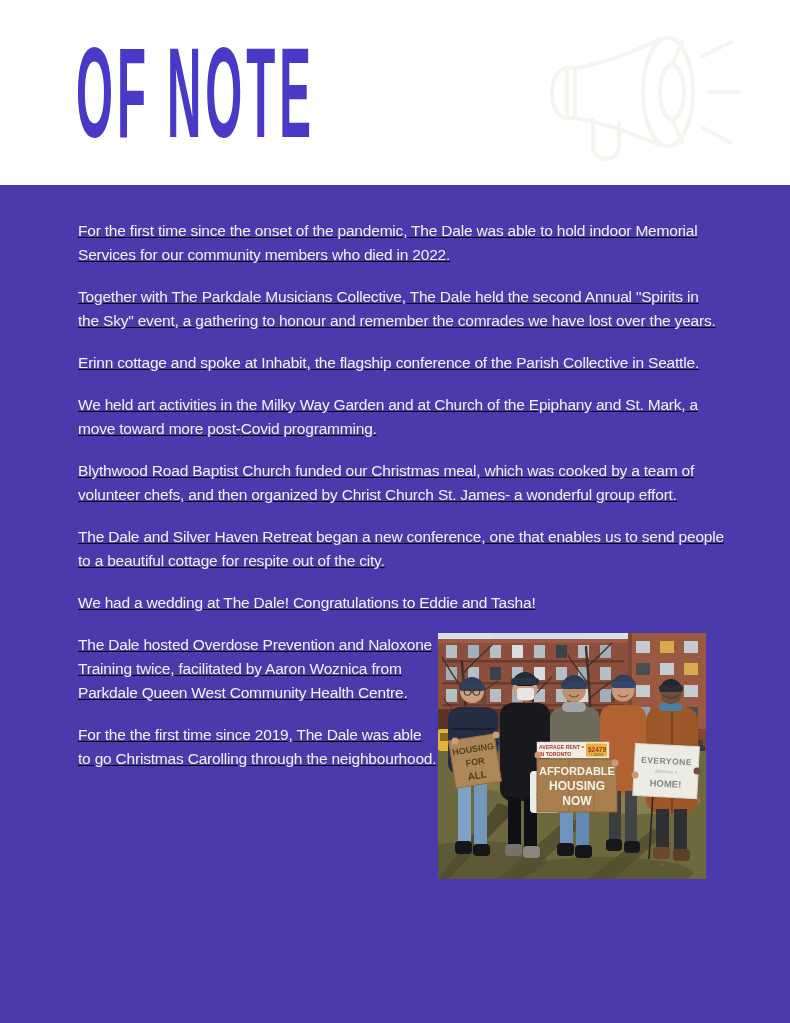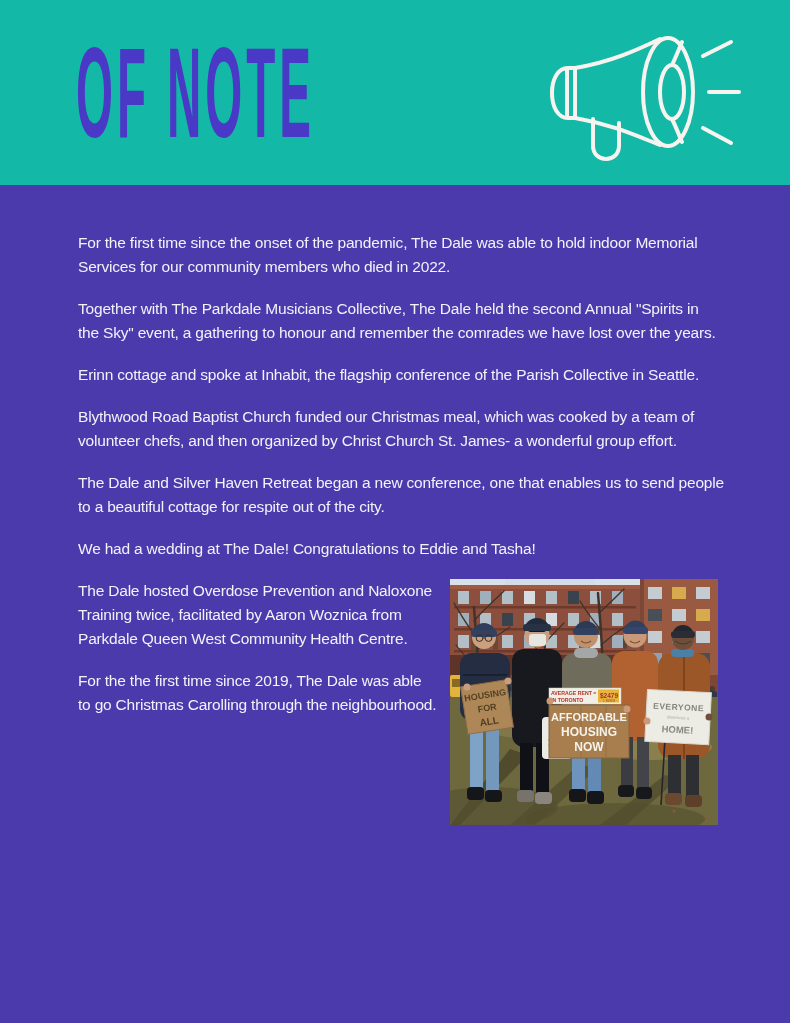--- a/index.html
+++ b/index.html
@@ -7,54 +7,54 @@
   .page {
     width: 790px; height: 1023px;
     background: #4B3AAC;
     position: relative;
     overflow: hidden;
     font-family: "Liberation Sans", sans-serif;
     margin: 0 auto;
   }
   .header {
     height: 185px;
-    background: #14b8a6;
+    background: #ffffff;
     position: relative;
   }
   .title {
     position: absolute;
     left: 76px; top: 28px;
     font-size: 72px;
     font-weight: 700;
     line-height: 1;
     color: #4A38C6;
     letter-spacing: 6px;
     white-space: nowrap;
     transform: scale(0.66, 1.78);
     transform-origin: left top;
   }
   .megaphone {
     position: absolute;
     right: 44px; top: 22px;
     width: 205px; height: 142px;
   }
   .content {
-    padding: 46px 0 0 78px;
+    padding: 34px 0 0 78px;
+    text-decoration: underline;
   }
   .content p {
     white-space: pre;
     font-size: 15.5px;
     line-height: 24px;
     letter-spacing: -0.2px;
     color: #F3F1F9;
     margin: 0 0 18px 0;
   }
   .bottom-row {
     display: flex;
-    gap: 12px;
   }
   .left-col { width: 360px; flex: none; }
   .photo-svg { width: 268px; height: 246px; flex: none; display:block; }
   svg text { font-family: "Liberation Sans", sans-serif; }
 </style>
 </head>
 <body>
 
 <div class="page">
 
@@ -76,20 +76,22 @@
       <path d="M162,106 L190,121"></path>
     </svg>
   </header>
 
   <main class="content">
     <p>For the first time since the onset of the pandemic, The Dale was able to hold indoor Memorial
 Services for our community members who died in 2022.</p>
     <p>Together with The Parkdale Musicians Collective, The Dale held the second Annual "Spirits in
 the Sky" event, a gathering to honour and remember the comrades we have lost over the years.</p>
     <p>Erinn cottage and spoke at Inhabit, the flagship conference of the Parish Collective in Seattle.</p>
+    <p>We held art activities in the Milky Way Garden and at Church of the Epiphany and St. Mark, a
+move toward more post-Covid programming.</p>
     <p>Blythwood Road Baptist Church funded our Christmas meal, which was cooked by a team of
 volunteer chefs, and then organized by Christ Church St. James- a wonderful group effort.</p>
     <p>The Dale and Silver Haven Retreat began a new conference, one that enables us to send people
 to a beautiful cottage for respite out of the city.</p>
     <p>We had a wedding at The Dale! Congratulations to Eddie and Tasha!</p>
 
     <div class="bottom-row">
       <div class="left-col">
         <p>The Dale hosted Overdose Prevention and Naloxone
 Training twice, facilitated by Aaron Woznica from

